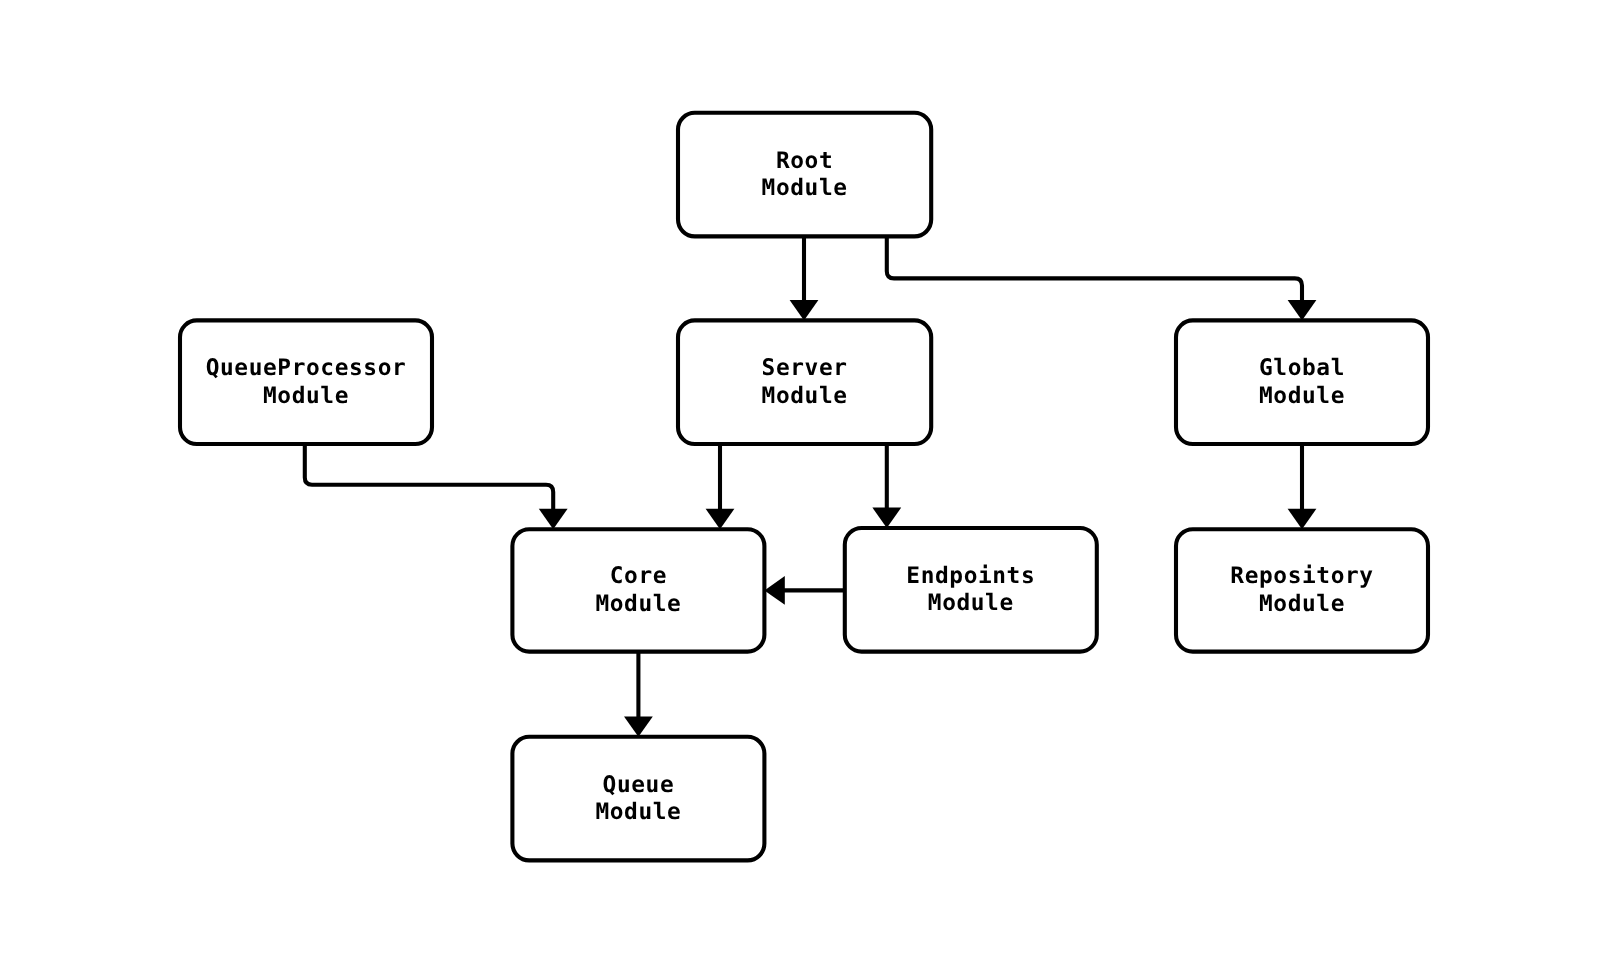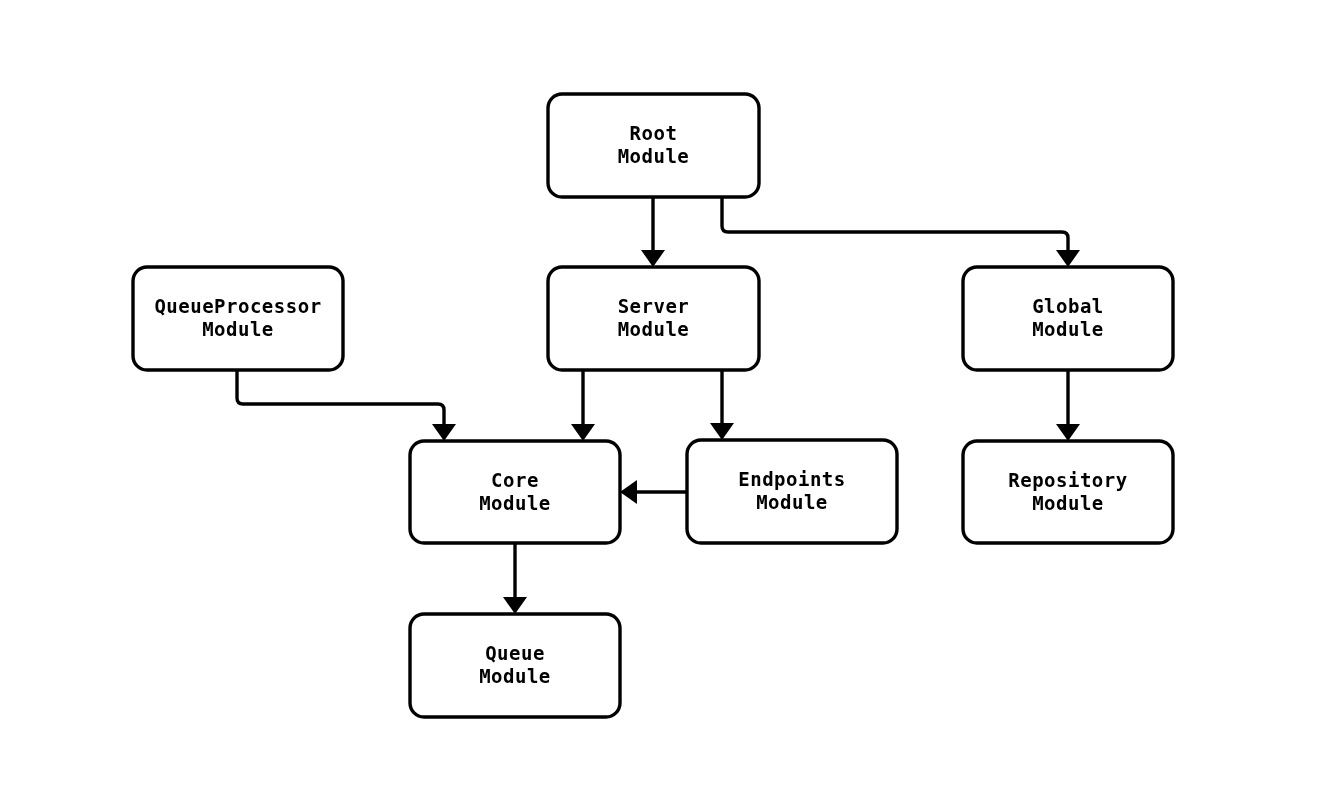--- a/index.html
+++ b/index.html
@@ -12,20 +12,21 @@
     width: 1337px;
     height: 809px;
     font-family: "DejaVu Sans Mono", "Liberation Mono", monospace;
     overflow: hidden;
   }
   #diagram-root {
     position: relative;
     width: 1059px;
     height: 809px;
     background: #ffffff;
+    margin-left: 17px;
   }
   svg.diagram-canvas {
     display: block;
     width: 1337px;
     height: 809px;
   }
   .node-shape {
     fill: #ffffff;
     stroke: #000000;
     stroke-width: 3.4;

